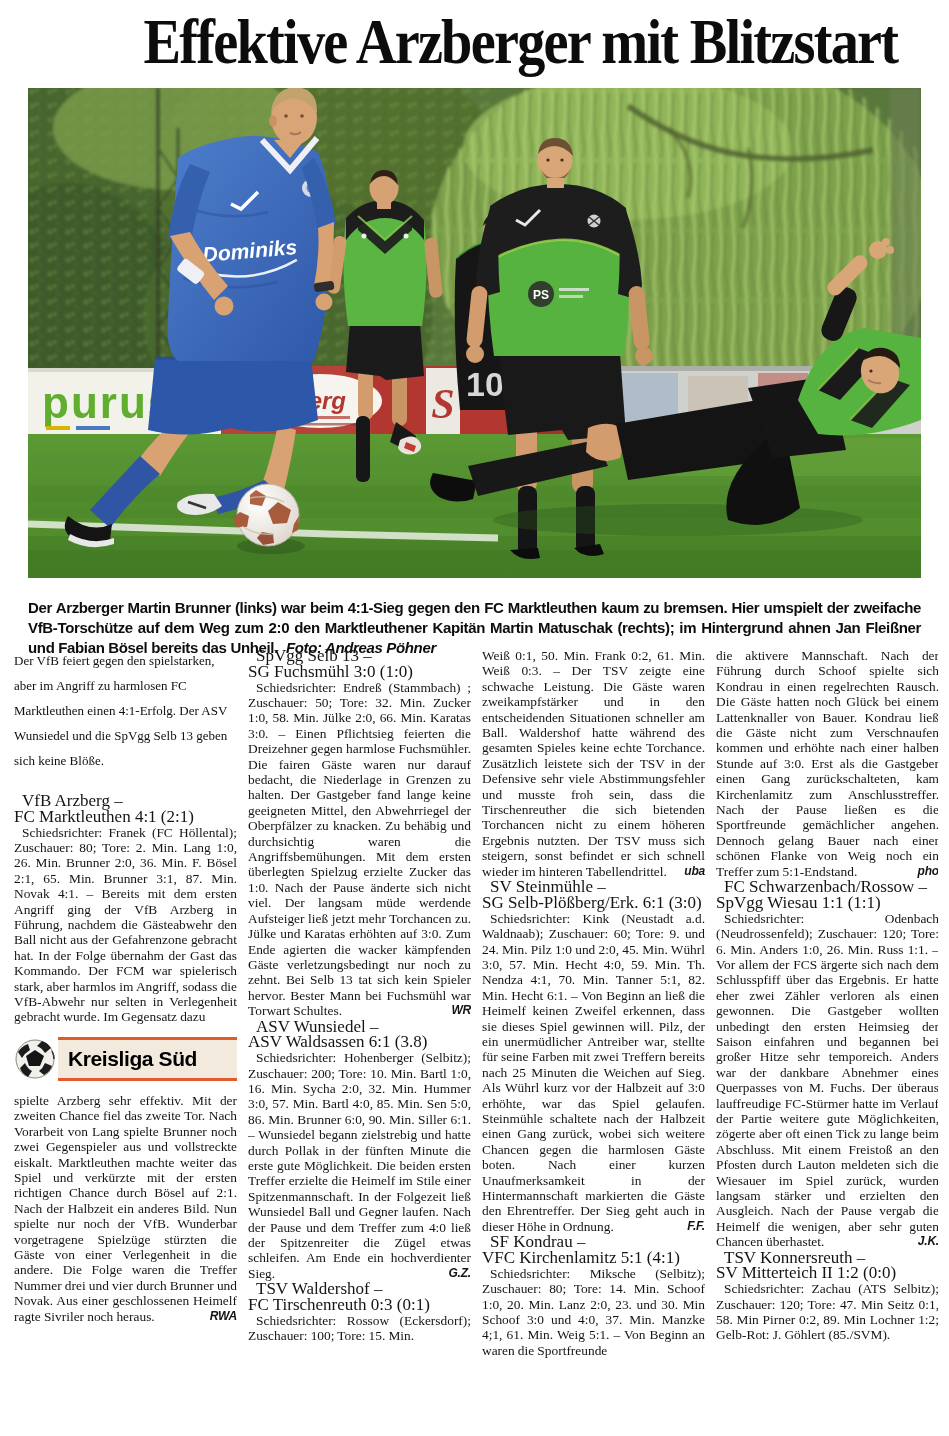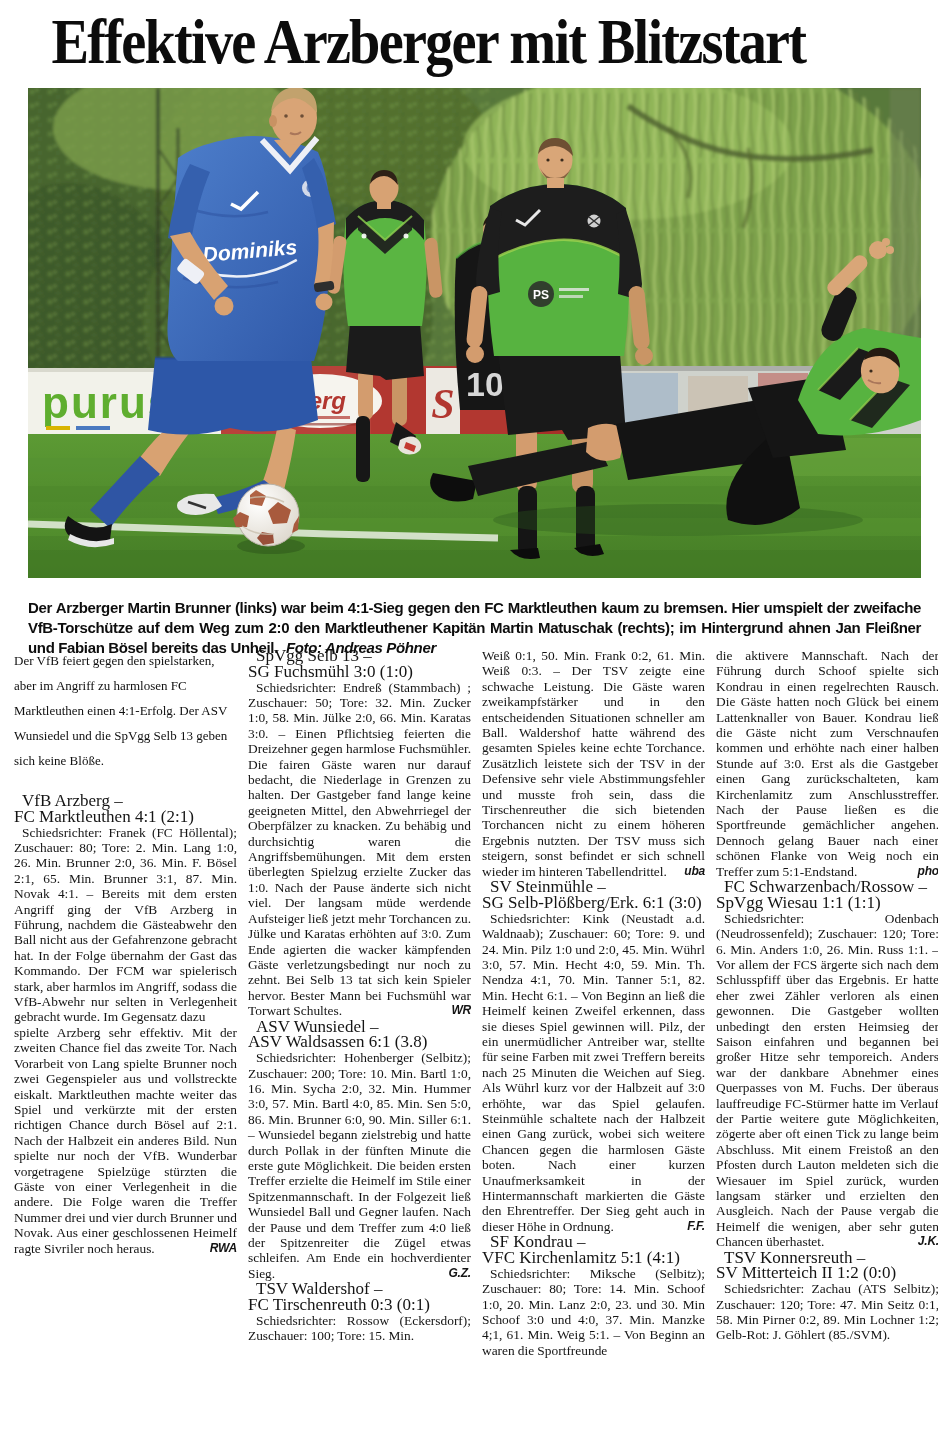--- a/index.html
+++ b/index.html
@@ -3,21 +3,21 @@
 <meta charset="utf-8">
 <style>
   html,body{margin:0;padding:0;}
   body{
     width:949px;height:1436px;position:relative;overflow:hidden;
     background:#ffffff;color:#141414;
     font-family:"Liberation Serif",serif;
   }
   
   .headline{position:absolute;top:0;left:0;width:949px;height:84px;
-    display:flex;align-items:center;justify-content:flex-start;}
+    display:flex;align-items:center;justify-content:flex-end;}
   .headline span{display:inline-block;white-space:nowrap;
     font-family:"Liberation Serif",serif;font-weight:bold;font-size:64px;
     letter-spacing:-2px;transform:scaleX(.88);color:#0c0c0c;}
   
   .photo{position:absolute;left:28px;top:88px;width:893px;height:490px;background:#4d6b33;}
   .photo svg{width:100%;height:100%;display:block;}
   
   .caption{position:absolute;left:28px;top:583px;width:893px;
     font-family:"Liberation Sans",sans-serif;font-size:15px;line-height:20px;
     font-weight:bold;letter-spacing:-.35px;color:#0d0d0d;text-align:justify;}
@@ -280,20 +280,33 @@
 </div>
 
 <p class="caption"><span>Der Arzberger Martin Brunner (links) war beim 4:1-Sieg gegen den FC Marktleuthen kaum zu bremsen. Hier umspielt der zweifache VfB-Torschütze auf dem Weg zum 2:0 den Marktleuthener Kapitän Martin Matuschak (rechts); im Hintergrund ahnen Jan Fleißner und Fabian Bösel bereits das Unheil.</span><span class="credit">Foto: Andreas Pöhner</span></p>
 
 <div class="columns">
 
   <div class="col">
     <p class="lead">Der VfB feiert gegen den spielstarken, aber im Angriff zu harmlosen FC Marktleuthen einen 4:1-Erfolg. Der ASV Wunsiedel und die SpVgg Selb 13 geben sich keine Blöße.</p>
     <p class="match-title"><span>VfB Arzberg –</span><br><span>FC Marktleuthen 4:1 (2:1)</span></p>
     <p class="para indent"><span>Schiedsrichter: Franek (FC Höllental); Zuschauer: 80; Tore: 2. Min. Lang 1:0, 26. Min. Brunner 2:0, 36. Min. F. Bösel 2:1, 65. Min. Brunner 3:1, 87. Min. Novak 4:1. – Bereits mit dem ersten Angriff ging der VfB Arzberg in Führung, nachdem die Gästeabwehr den Ball nicht aus der Gefahrenzone gebracht hat. In der Folge übernahm der Gast das Kommando. Der FCM war spielerisch stark, aber harmlos im Angriff, sodass die VfB-Abwehr nur selten in Verlegenheit gebracht wurde. Im Gegensatz dazu</span></p>
+    <div class="banner">
+      <svg class="ball" viewBox="0 0 44 44">
+        <rect width="44" height="44" fill="#ffffff"></rect>
+        <circle cx="21" cy="22" r="19" fill="#f2f0ea" stroke="#8a8a80"></circle>
+        <path d="M21,13 L30,19 L26,29 L15,29 L12,19 Z" fill="#141414"></path>
+        <path d="M4,15 q4,-6 10,-8 l2,6 q-5,3 -8,8 z" fill="#1c1c1c"></path>
+        <path d="M28,4 q6,2 9,7 l-6,5 q-3,-5 -8,-7 z" fill="#1c1c1c"></path>
+        <path d="M6,31 q2,6 8,9 l4,-6 q-5,-3 -7,-8 z" fill="#1c1c1c"></path>
+        <path d="M30,38 q6,-3 8,-9 l-7,-3 q-2,5 -6,8 z" fill="#1c1c1c"></path>
+        <path d="M40,22 q0,-4 -2,-8" stroke="#333" stroke-width="1.5" fill="none"></path>
+      </svg>
+      <span class="label">Kreisliga Süd</span>
+    </div>
     <p class="para"><span>spielte Arzberg sehr effektiv. Mit der zweiten Chance fiel das zweite Tor. Nach Vorarbeit von Lang spielte Brunner noch zwei Gegenspieler aus und vollstreckte eiskalt. Marktleuthen machte weiter das Spiel und verkürzte mit der ersten richtigen Chance durch Bösel auf 2:1. Nach der Halbzeit ein anderes Bild. Nun spielte nur noch der VfB. Wunderbar vorgetragene Spielzüge stürzten die Gäste von einer Verlegenheit in die andere. Die Folge waren die Treffer Nummer drei und vier durch Brunner und Novak. Aus einer geschlossenen Heimelf ragte Sivriler noch heraus.</span><span class="sig">RWA</span></p>
   </div>
 
   <div class="col">
     <p class="match-title"><span>SpVgg Selb 13 –</span><br><span>SG Fuchsmühl 3:0 (1:0)</span></p>
     <p class="para indent"><span>Schiedsrichter: Endreß (Stammbach) ; Zuschauer: 50; Tore: 32. Min. Zucker 1:0, 58. Min. Jülke 2:0, 66. Min. Karatas 3:0. – Einen Pflichtsieg feierten die Dreizehner gegen harmlose Fuchsmühler. Die fairen Gäste waren nur darauf bedacht, die Niederlage in Grenzen zu halten. Der Gastgeber fand lange keine geeigneten Mittel, den Abwehrriegel der Oberpfälzer zu knacken. Zu behäbig und durchsichtig waren die Angriffsbemühungen. Mit dem ersten überlegten Spielzug erzielte Zucker das 1:0. Nach der Pause änderte sich nicht viel. Der langsam müde werdende Aufsteiger ließ jetzt mehr Torchancen zu. Jülke und Karatas erhöhten auf 3:0. Zum Ende agierten die wacker kämpfenden Gäste verletzungsbedingt nur noch zu zehnt. Bei Selb 13 tat sich kein Spieler hervor. Bester Mann bei Fuchsmühl war Torwart Schultes.</span><span class="sig">WR</span></p>
     <p class="match-title"><span>ASV Wunsiedel –</span><br><span>ASV Waldsassen 6:1 (3.8)</span></p>
     <p class="para indent"><span>Schiedsrichter: Hohenberger (Selbitz); Zuschauer: 200; Tore: 10. Min. Bartl 1:0, 16. Min. Sycha 2:0, 32. Min. Hummer 3:0, 57. Min. Bartl 4:0, 85. Min. Sen 5:0, 86. Min. Brunner 6:0, 90. Min. Siller 6:1. – Wunsiedel begann zielstrebig und hatte durch Pollak in der fünften Minute die erste gute Möglichkeit. Die beiden ersten Treffer erzielte die Heimelf im Stile einer Spitzenmannschaft. In der Folgezeit ließ Wunsiedel Ball und Gegner laufen. Nach der Pause und dem Treffer zum 4:0 ließ der Spitzenreiter die Zügel etwas schleifen. Am Ende ein hochverdienter Sieg.</span><span class="sig">G.Z.</span></p>
     <p class="match-title"><span>TSV Waldershof –</span><br><span>FC Tirschenreuth 0:3 (0:1)</span></p>
     <p class="para indent"><span>Schiedsrichter: Rossow (Eckersdorf); Zuschauer: 100; Tore: 15. Min.</span></p>

